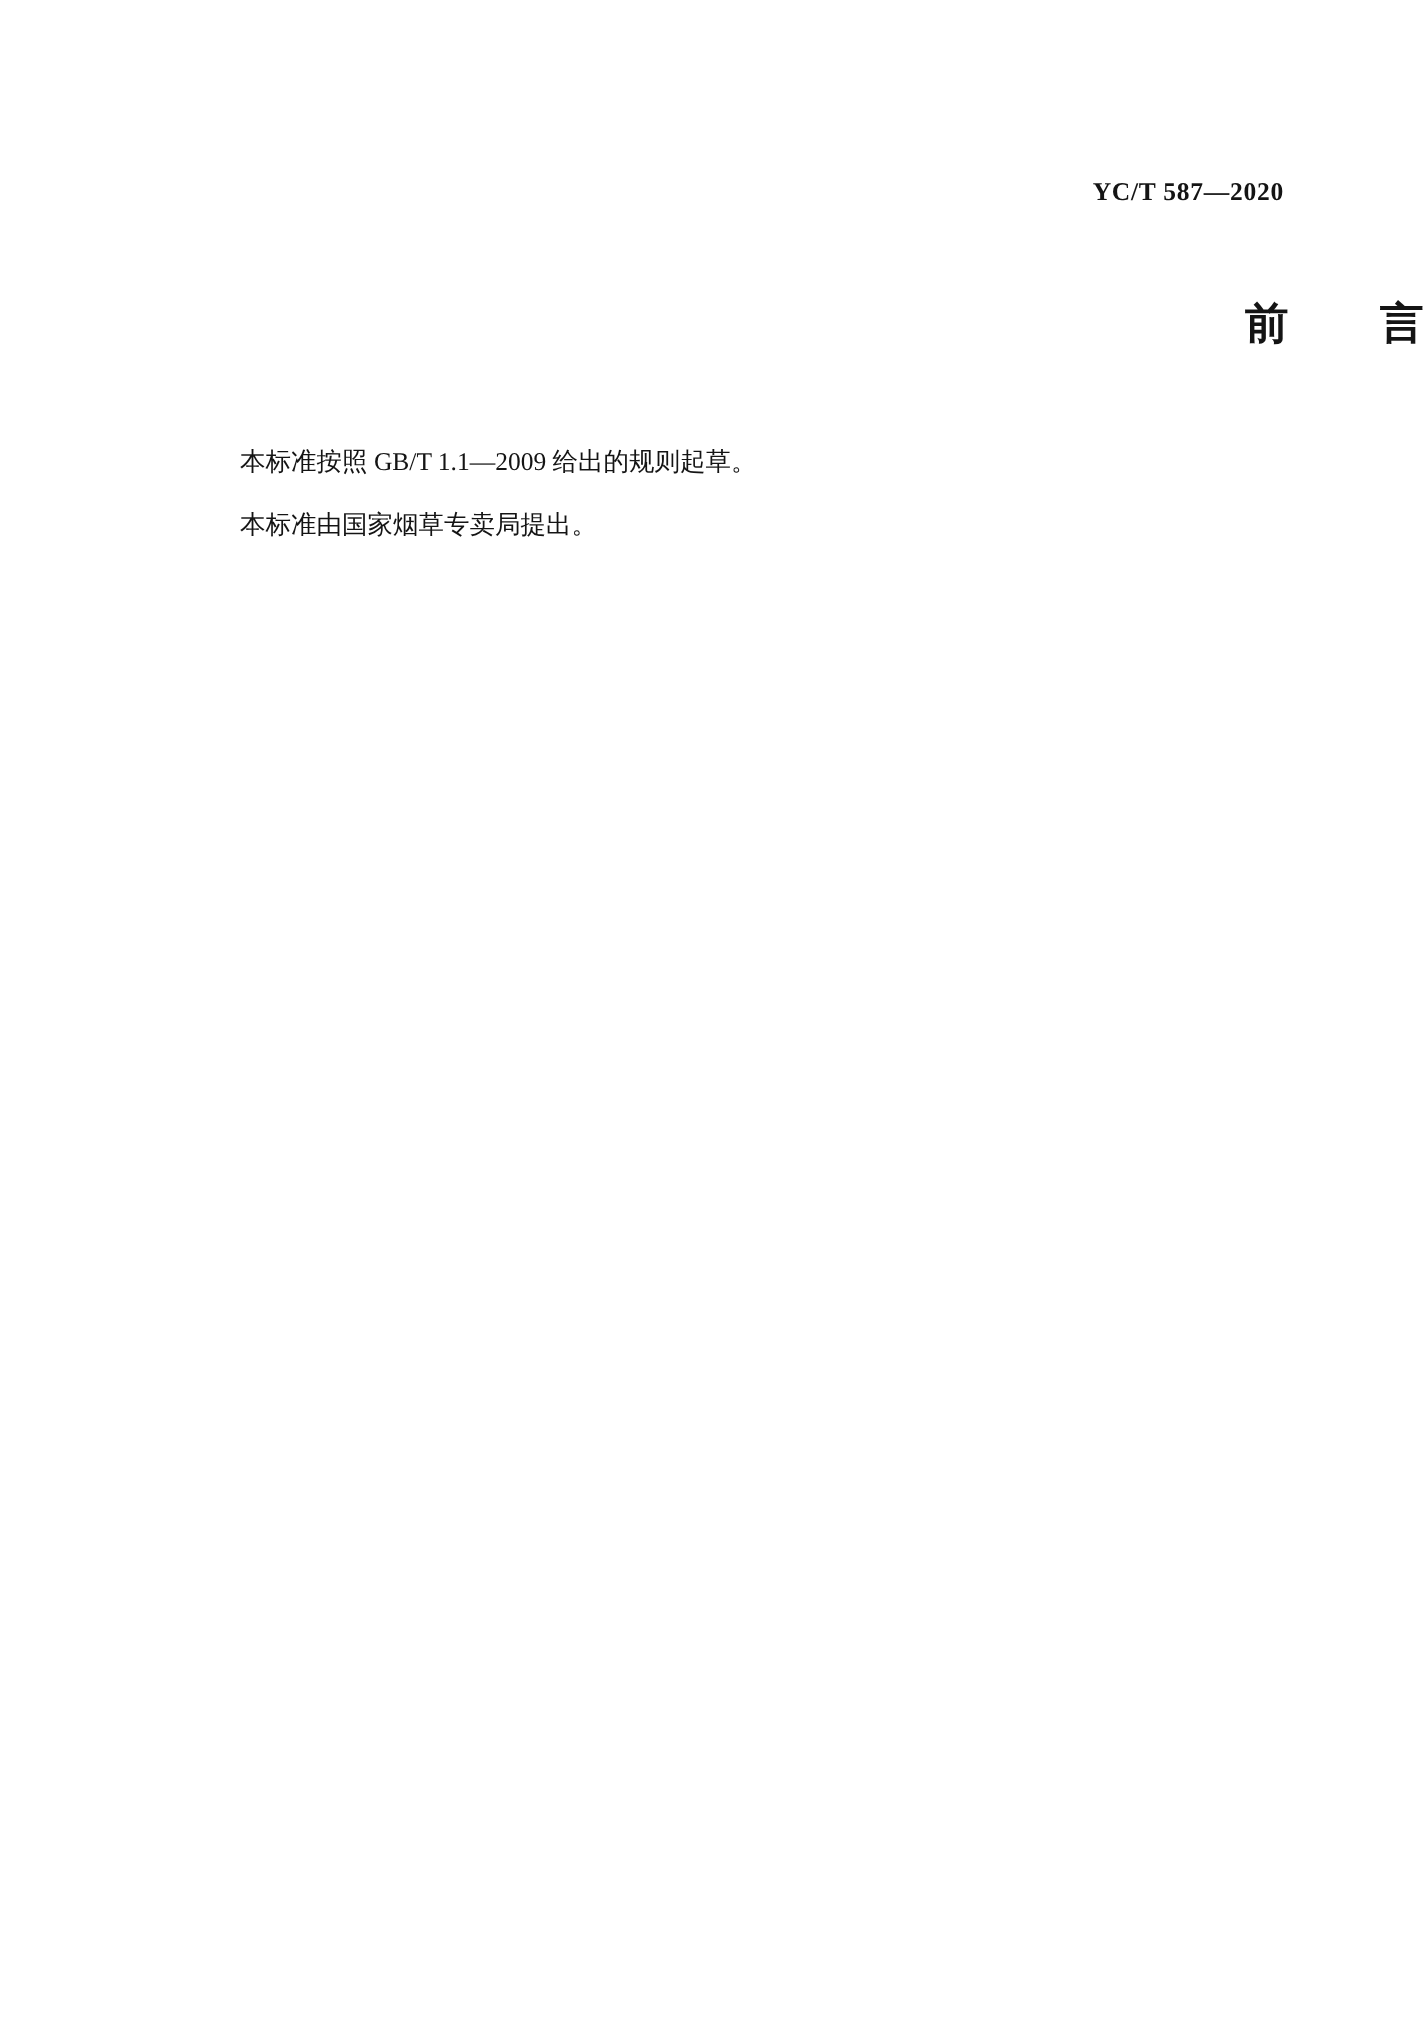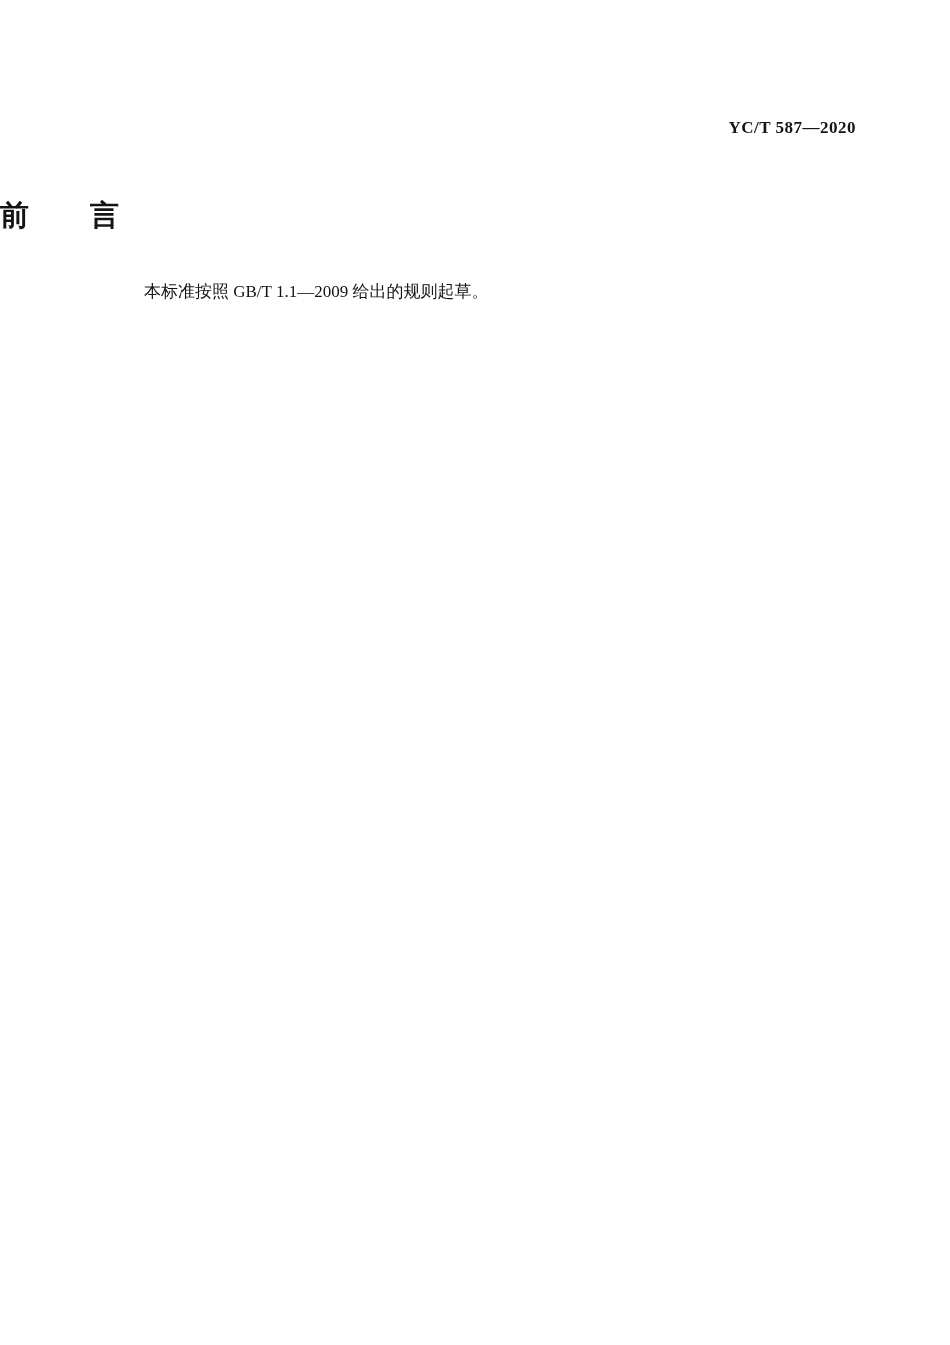--- a/index.html
+++ b/index.html
@@ -23,37 +23,37 @@
     font-size: 17px;
     font-weight: bold;
     letter-spacing: 0.5px;
     white-space: nowrap;
   }
   .doc-title {
     position: absolute;
     top: 196px;
     left: 0;
     width: 100%;
-    text-align: left;
+    text-align: right;
     font-size: 29px;
     font-weight: bold;
     letter-spacing: 1px;
     white-space: pre;
   }
   .body-text {
     position: absolute;
     top: 279px;
     left: 110px;
     width: 748px;
     font-size: 17px;
     line-height: 26px;
     text-align: justify;
   }
   .body-text p {
-    margin: 0;
+    margin: 16px;
     padding: 0;
     text-indent: 2em;
   }
   .page-number {
     position: absolute;
     top: 1248px;
     right: 112px;
     font-size: 16px;
     font-weight: bold;
   }
@@ -62,17 +62,18 @@
 <body>
 
 <div class="page">
 
   <div class="std-number">YC/T 587—2020</div>
 
   <div class="doc-title">前　　言</div>
 
   <div class="body-text">
     <p>本标准按照 GB/T 1.1—2009 给出的规则起草。</p>
+    <p>本标准由国家烟草专卖局提出。</p>
   </div>
 
   <div class="page-number">Ⅲ</div>
 
 </div>
 
 </body></html>

